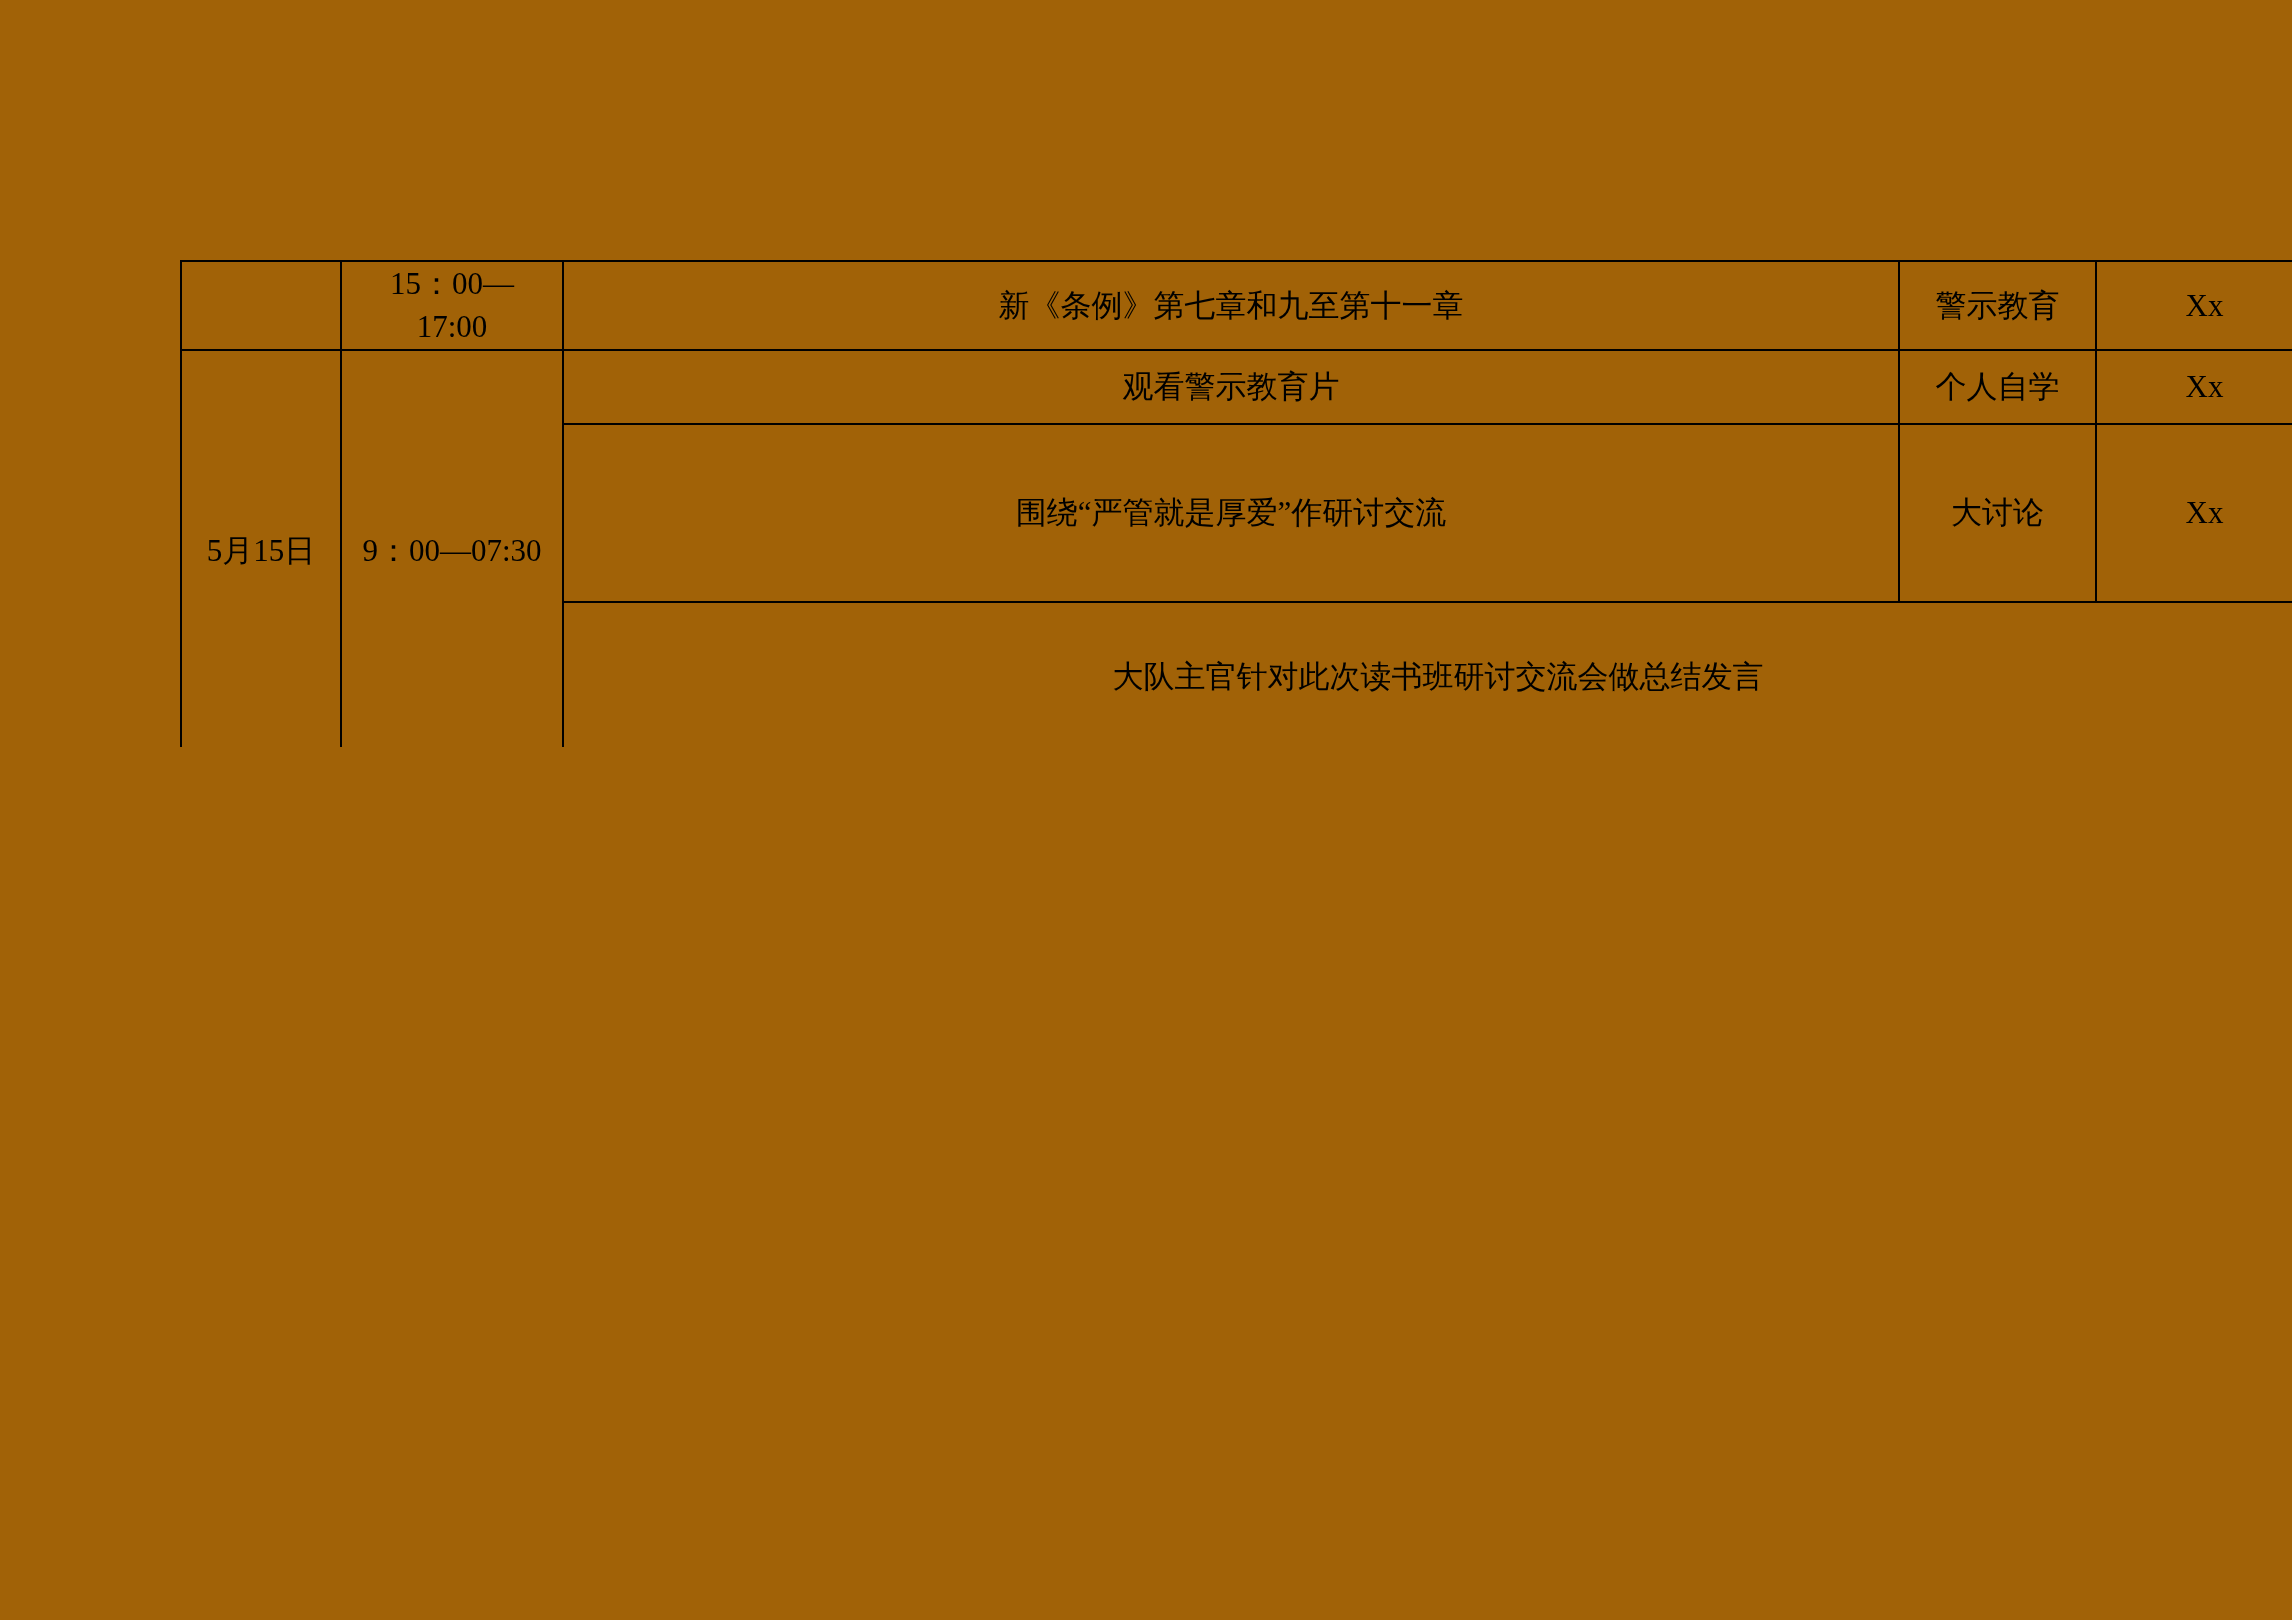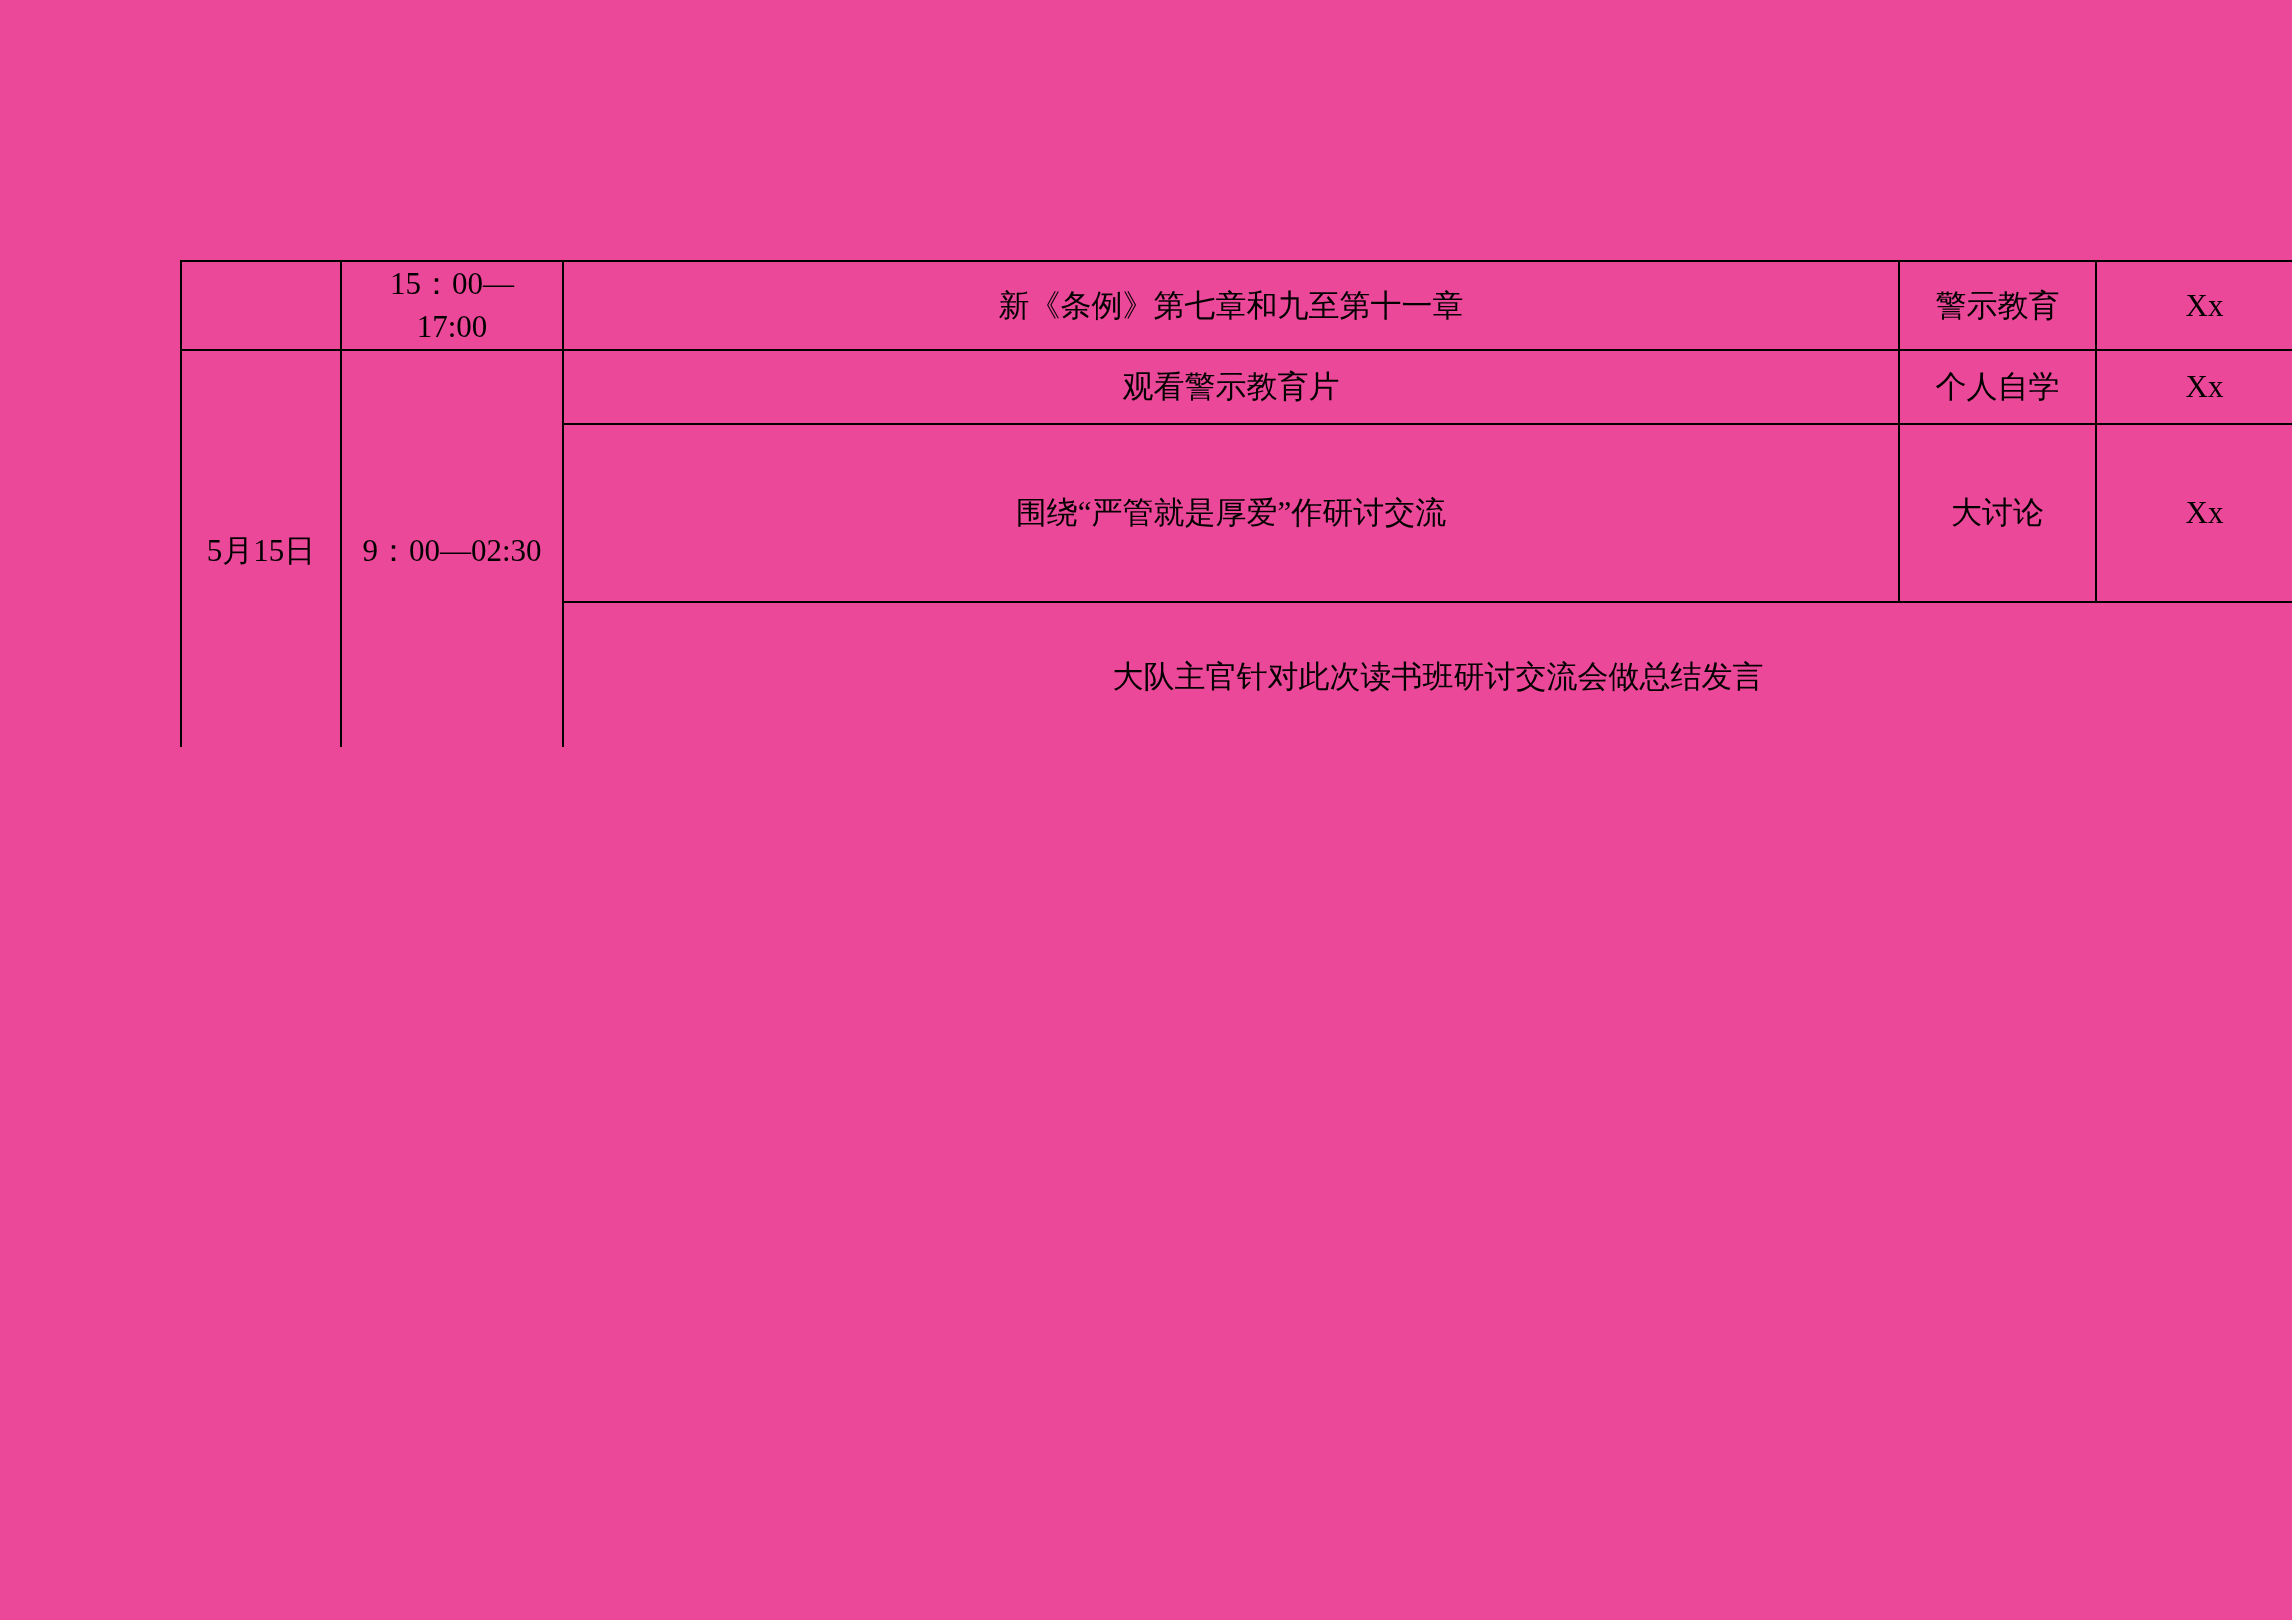--- a/index.html
+++ b/index.html
@@ -4,21 +4,21 @@
 <style>
   html, body {
     margin: 0;
     padding: 0;
     background: #ffffff;
   }
   .page {
     position: relative;
     width: 2293px;
     height: 1620px;
-    background: #ec4899;
+    background: #a16207;
     overflow: hidden;
     font-family: "Liberation Serif", "DejaVu Serif", serif;
     color: #000000;
   }
   
   .table-clip {
     position: absolute;
     left: 180px;
     top: 260px;
     width: 2112px;
@@ -67,21 +67,21 @@
         <tr class="r1">
           <td></td>
           <td class="time-wrap">15：00—
 17:00</td>
           <td>新《条例》第七章和九至第十一章</td>
           <td>警示教育</td>
           <td>Xx</td>
         </tr>
         <tr class="r2">
           <td rowspan="3">5月15日</td>
-          <td rowspan="3">9：00—02:30</td>
+          <td rowspan="3">9：00—07:30</td>
           <td>观看警示教育片</td>
           <td>个人自学</td>
           <td>Xx</td>
         </tr>
         <tr class="r3">
           <td class="thick-bottom">围绕“严管就是厚爱”作研讨交流</td>
           <td class="thick-bottom">大讨论</td>
           <td class="thick-bottom">Xx</td>
         </tr>
         <tr class="r4">

